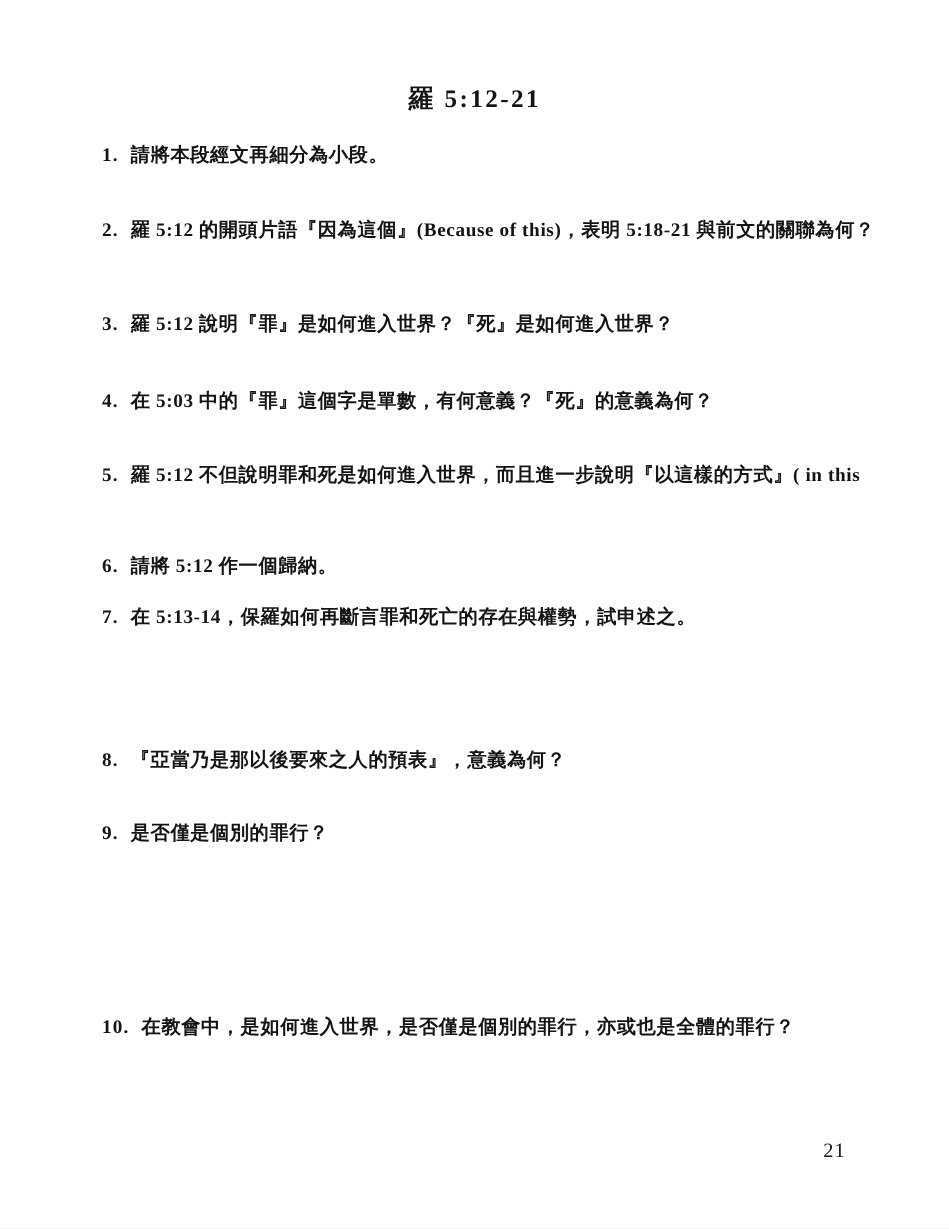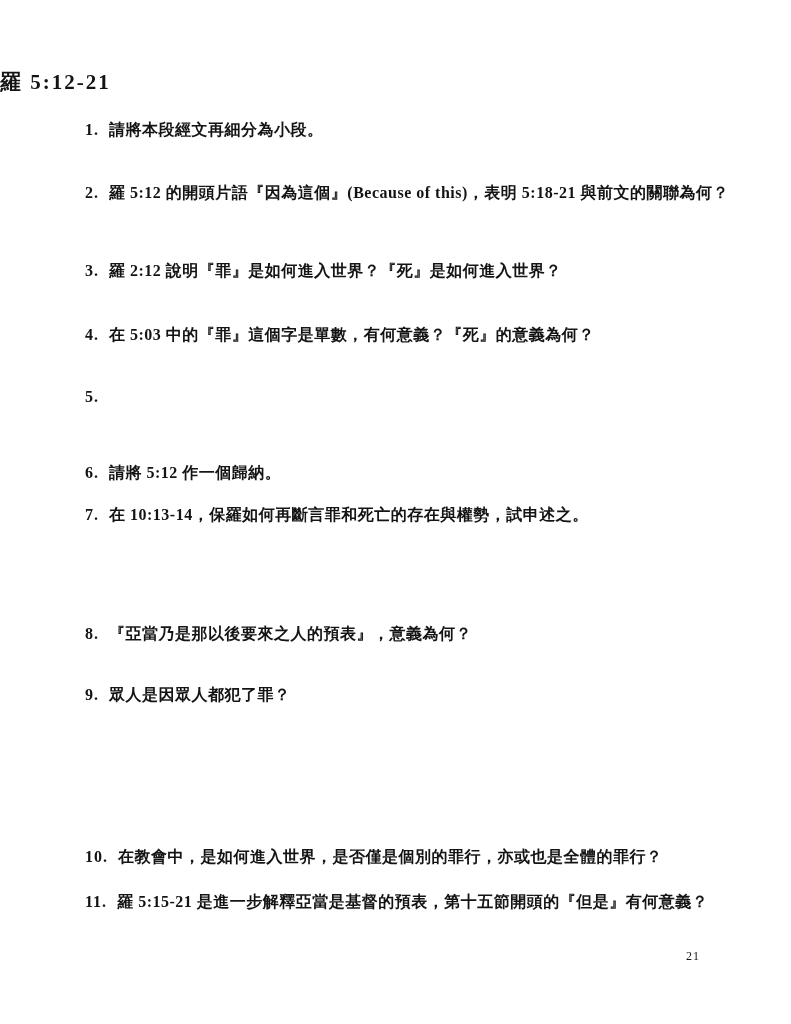--- a/index.html
+++ b/index.html
@@ -15,21 +15,21 @@
     background: #ffffff;
     color: #141414;
     font-family: "Liberation Serif", "DejaVu Serif", serif;
     overflow: hidden;
   }
   .doc-title {
     position: absolute;
     top: 68px;
     left: 0;
     width: 100%;
-    text-align: left;
+    text-align: center;
     font-size: 21px;
     font-weight: bold;
     letter-spacing: 2px;
     white-space: nowrap;
   }
   .question {
     position: absolute;
     left: 85px;
     width: 660px;
     display: flex;
@@ -48,21 +48,21 @@
     flex: 1 1 auto;
   }
   .qline {
     white-space: nowrap;
     letter-spacing: 0.5px;
   }
   .page-number {
     position: absolute;
     top: 949px;
     left: 686px;
-    font-size: 12px;
+    font-size: 17px;
     font-weight: normal;
     letter-spacing: 1px;
   }
 </style>
 </head>
 <body>
 
 <div class="page">
 
   <div class="doc-title">羅 5:12-21</div>
@@ -77,74 +77,69 @@
   <div class="question" style="top:179px">
     <span class="qnum">2.</span>
     <div class="qtext">
       <div class="qline">羅 5:12 的開頭片語『因為這個』(Because of this)，表明 5:18-21 與前文的關聯為何？</div>
     </div>
   </div>
 
   <div class="question" style="top:257px">
     <span class="qnum">3.</span>
     <div class="qtext">
-      <div class="qline">羅 2:12 說明『罪』是如何進入世界？『死』是如何進入世界？</div>
+      <div class="qline">羅 5:12 說明『罪』是如何進入世界？『死』是如何進入世界？</div>
     </div>
   </div>
 
   <div class="question" style="top:321px">
     <span class="qnum">4.</span>
     <div class="qtext">
       <div class="qline">在 5:03 中的『罪』這個字是單數，有何意義？『死』的意義為何？</div>
     </div>
   </div>
 
   <div class="question" style="top:383px">
     <span class="qnum">5.</span>
     <div class="qtext">
+      <div class="qline">羅 5:12 不但說明罪和死是如何進入世界，而且進一步說明『以這樣的方式』( in this</div>
     </div>
   </div>
 
   <div class="question" style="top:459px">
     <span class="qnum">6.</span>
     <div class="qtext">
       <div class="qline">請將 5:12 作一個歸納。</div>
     </div>
   </div>
 
   <div class="question" style="top:501px">
     <span class="qnum">7.</span>
     <div class="qtext">
-      <div class="qline">在 10:13-14，保羅如何再斷言罪和死亡的存在與權勢，試申述之。</div>
+      <div class="qline">在 5:13-14，保羅如何再斷言罪和死亡的存在與權勢，試申述之。</div>
     </div>
   </div>
 
   <div class="question" style="top:620px">
     <span class="qnum">8.</span>
     <div class="qtext">
       <div class="qline">『亞當乃是那以後要來之人的預表』，意義為何？</div>
     </div>
   </div>
 
   <div class="question" style="top:681px">
     <span class="qnum">9.</span>
     <div class="qtext">
-      <div class="qline">眾人是因眾人都犯了罪？</div>
+      <div class="qline">是否僅是個別的罪行？</div>
     </div>
   </div>
 
   <div class="question" style="top:843px">
     <span class="qnum">10.</span>
     <div class="qtext">
       <div class="qline">在教會中，是如何進入世界，是否僅是個別的罪行，亦或也是全體的罪行？</div>
     </div>
   </div>
 
-  <div class="question" style="top:888px">
-    <span class="qnum">11.</span>
-    <div class="qtext">
-      <div class="qline">羅 5:15-21 是進一步解釋亞當是基督的預表，第十五節開頭的『但是』有何意義？</div>
-    </div>
-  </div>
 
   <div class="page-number">21</div>
 
 </div>
 
 </body></html>

